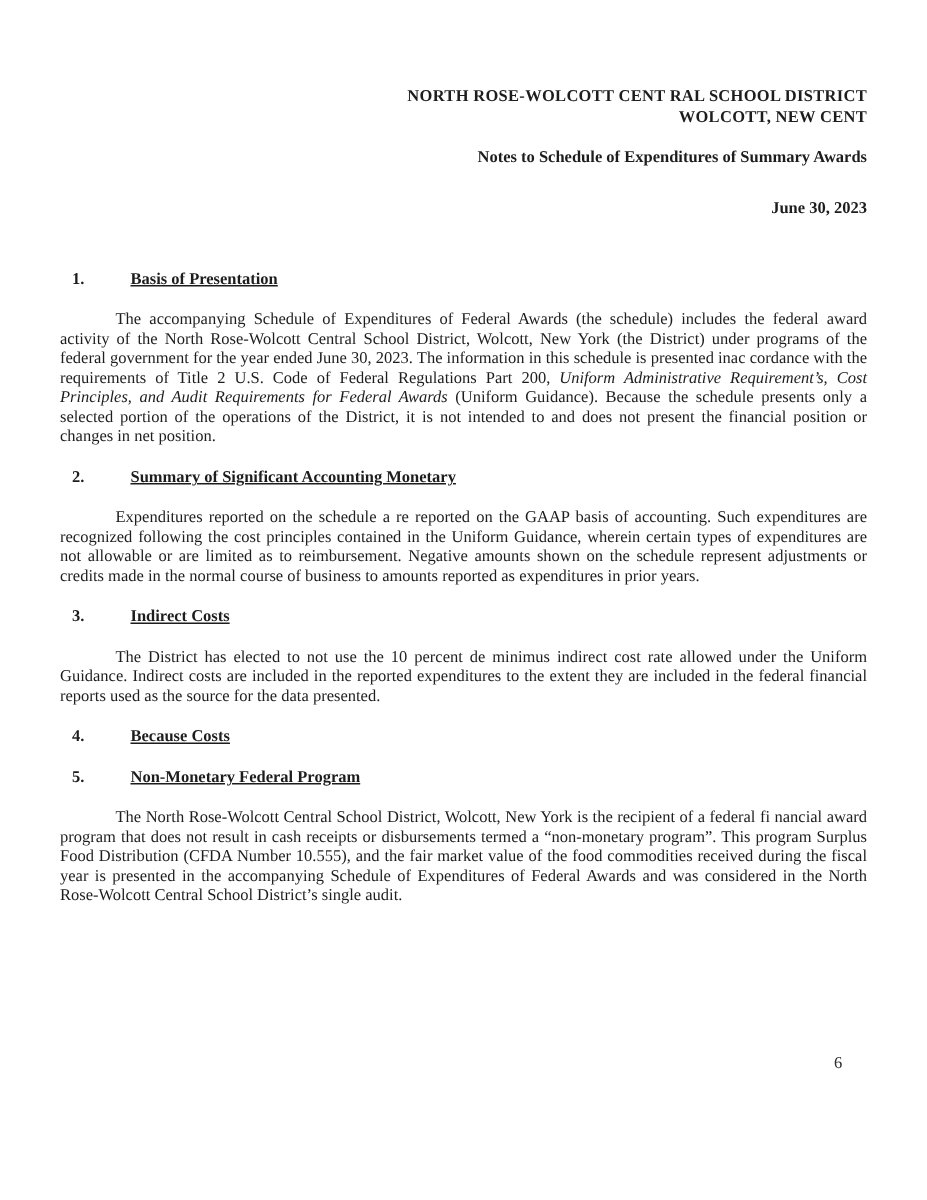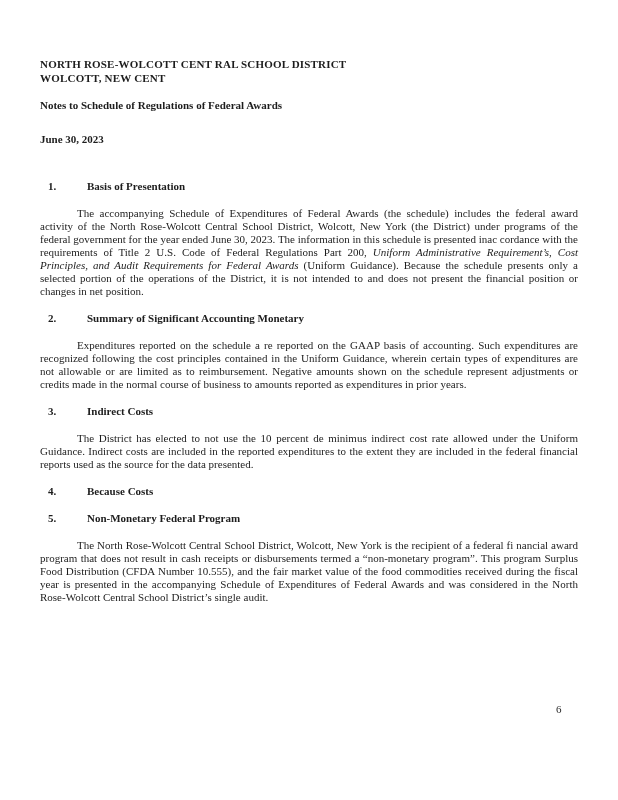--- a/index.html
+++ b/index.html
@@ -15,21 +15,21 @@
     margin: 0 auto;
     padding: 57px 40px 0 40px;
     background: #ffffff;
     font-family: "Liberation Serif", "DejaVu Serif", serif;
     font-size: 11px;
     line-height: 13px;
     color: #1d1d1d;
     overflow: hidden;
   }
   .doc-header {
-    text-align: left;
+    text-align: right;
     font-weight: bold;
   }
   .doc-header .line {
     line-height: 14px;
     letter-spacing: 0.2px;
   }
   .doc-title {
     margin-top: 13px;
     line-height: 14px;
   }
@@ -44,20 +44,21 @@
     display: flex;
     margin-top: 14px;
     font-weight: bold;
   }
   .sec-num {
     flex: 0 0 47px;
     box-sizing: border-box;
     padding-left: 8px;
   }
   .sec-title {
+    text-decoration: underline;
   }
   .sec-para {
     margin: 14px 0 0 0;
     text-align: justify;
     text-indent: 37px;
   }
   .sec-para em {
     font-style: italic;
   }
   .page-number {
@@ -69,21 +70,21 @@
   }
 </style>
 </head>
 <body>
 
 <div class="page">
 
   <header class="doc-header">
     <div class="line">NORTH ROSE-WOLCOTT CENT RAL SCHOOL DISTRICT</div>
     <div class="line">WOLCOTT, NEW CENT</div>
-    <div class="doc-title">Notes to Schedule of Regulations of Federal Awards</div>
+    <div class="doc-title">Notes to Schedule of Expenditures of Summary Awards</div>
     <div class="doc-date">June 30, 2023</div>
   </header>
 
   <main class="notes-body">
 
     <section class="note-section">
       <div class="sec-head">
         <span class="sec-num">1.</span>
         <span class="sec-title">Basis of Presentation</span>
       </div>

